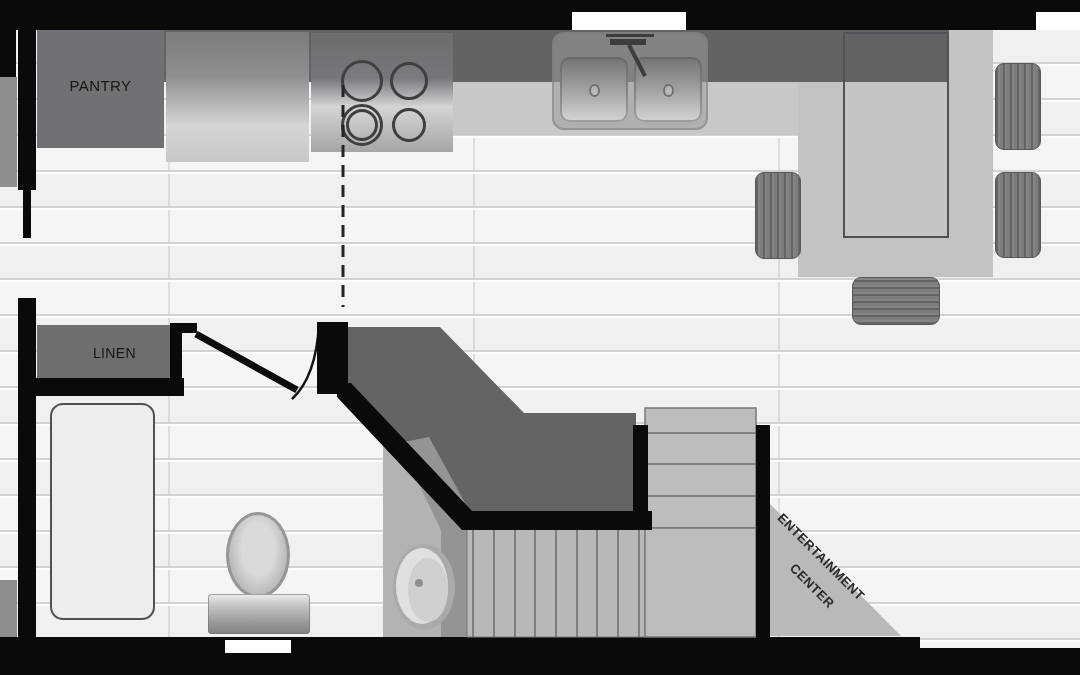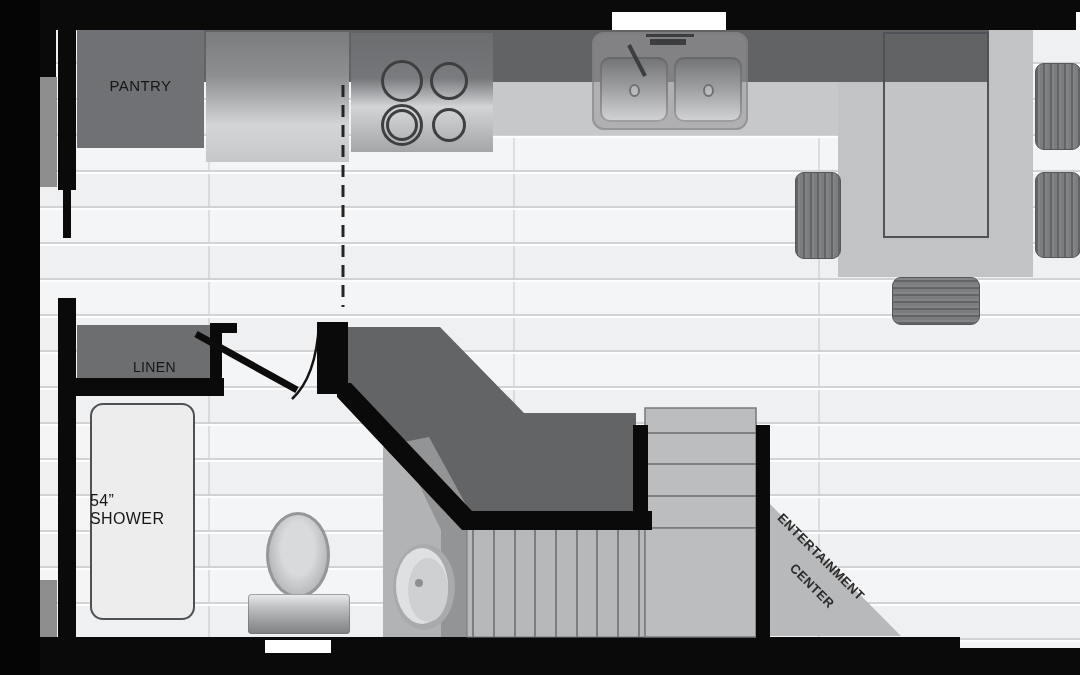--- a/index.html
+++ b/index.html
@@ -1,18 +1,18 @@
 <!DOCTYPE html>
 <html><head>
 <meta charset="utf-8">
 <style>
   html,body{margin:0;padding:0;background:#000;}
   .canvas{position:relative;width:1080px;height:675px;background:#050505;overflow:hidden;
           font-family:"Liberation Sans",sans-serif;}
-  .abs{position:absolute;margin-left:40px;}
+  .abs{position:absolute;}
   
   .floor{left:0;top:28px;width:1080px;height:627px;background-color:#f4f5f6;
     background-image:
       repeating-linear-gradient(180deg, rgba(255,255,255,.95) 0 2px, rgba(255,255,255,0) 2px 34px, rgba(203,206,209,.85) 34px 36px),
       repeating-linear-gradient(180deg, rgba(0,0,0,.02) 0 36px, rgba(0,0,0,0) 36px 72px),
       repeating-linear-gradient(90deg, rgba(0,0,0,0) 0 168px, rgba(200,203,206,.55) 168px 170px, rgba(0,0,0,0) 170px 305px);
     z-index:0;}
   .fix{z-index:1;}
   .wall{background:#0a0a0a;z-index:2;}
   .whitecut{background:#fff;z-index:3;}
@@ -144,16 +144,15 @@
     <rect x="756" y="425" width="14" height="213" fill="#0a0a0a"></rect>
 
     <polygon points="770,504 901,636 770,636" fill="#b8b9bb"></polygon>
     <text x="818" y="560" transform="rotate(45 818 560)" text-anchor="middle" font-size="13" font-weight="600" letter-spacing="0.5" fill="#2b2b2b">ENTERTAINMENT</text>
     <text x="809" y="589" transform="rotate(45 809 589)" text-anchor="middle" font-size="13" font-weight="600" letter-spacing="0.5" fill="#2b2b2b">CENTER</text>
 
     <line x1="629" y1="45" x2="645" y2="76" stroke="#3c3d3f" stroke-width="4"></line>
   </svg>
 
   <div class="abs lbl" style="left:37px;top:30px;width:127px;height:110px;font-size:15px;">PANTRY</div>
-  <div class="abs lbl" style="left:37px;top:339px;width:155px;height:55px;font-size:14px;">LINEN</div>
-  <div class="abs lbl" style="left:50px;top:403px;width:101px;height:213px;font-size:16px;">54” SHOWER</div>
+  <div class="abs lbl" style="left:37px;top:325px;width:155px;height:55px;font-size:14px;">LINEN</div>
 
 </div>
 
 </body></html>

